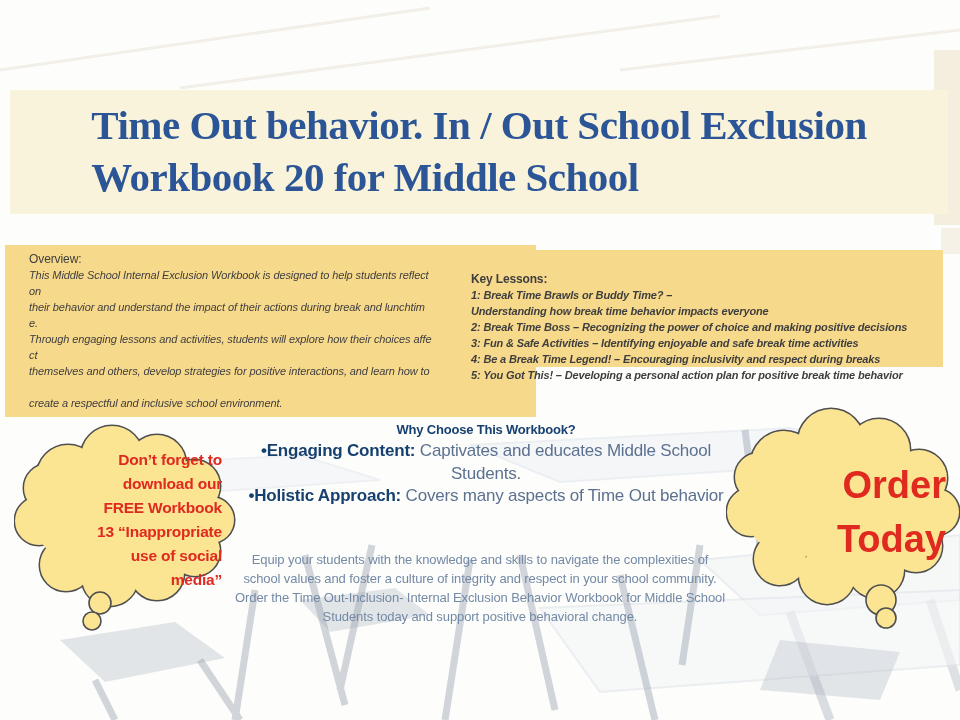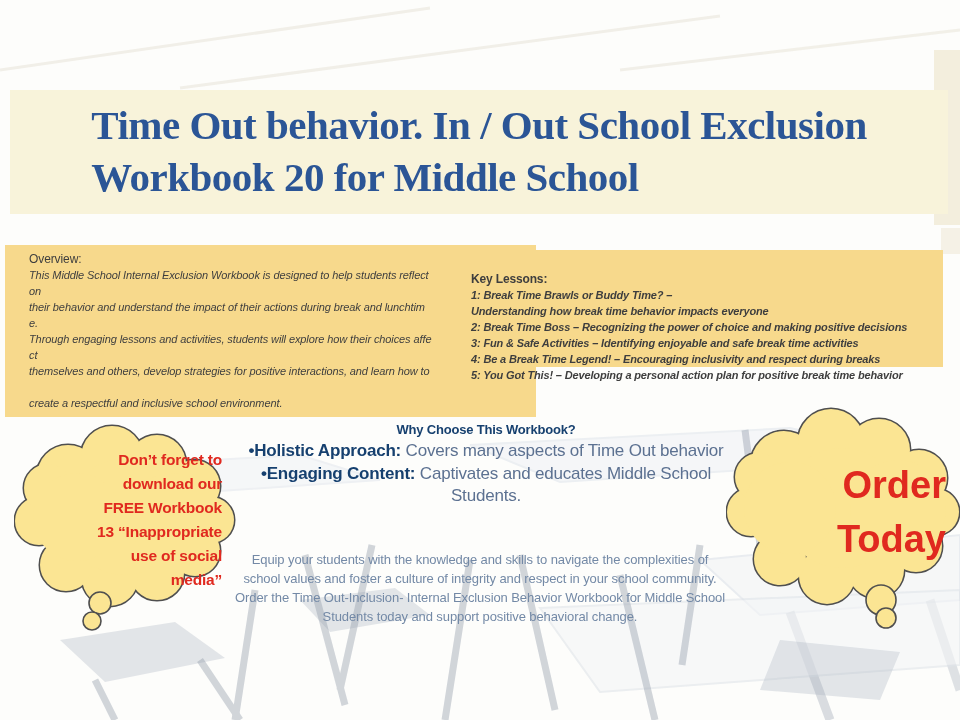--- a/index.html
+++ b/index.html
@@ -211,24 +211,24 @@
           <circle cx="160" cy="211" r="10"></circle>
       </g>
     </svg>
     <div class="bubble-text">Order
 Today</div>
   </div>
 
   <div class="why">
     <div class="why-title">Why Choose This Workbook?</div>
     <div>
-      <span class="why-label">•Holistic Approach:</span><span> Covers many aspects of Time Out behavior</span>
+      <span class="why-label">•Engaging Content:</span><span> Captivates and educates Middle School Students.</span>
     </div>
     <div>
-      <span class="why-label">•Engaging Content:</span><span> Captivates and educates Middle School Students.</span>
+      <span class="why-label">•Holistic Approach:</span><span> Covers many aspects of Time Out behavior</span>
     </div>
   </div>
 
   <div class="closing">Equip your students with the knowledge and skills to navigate the complexities of
 school values and foster a culture of integrity and respect in your school community.
 Order the Time Out-Inclusion- Internal Exclusion Behavior Workbook for Middle School
 Students today and support positive behavioral change.</div>
 
 </div>
 

